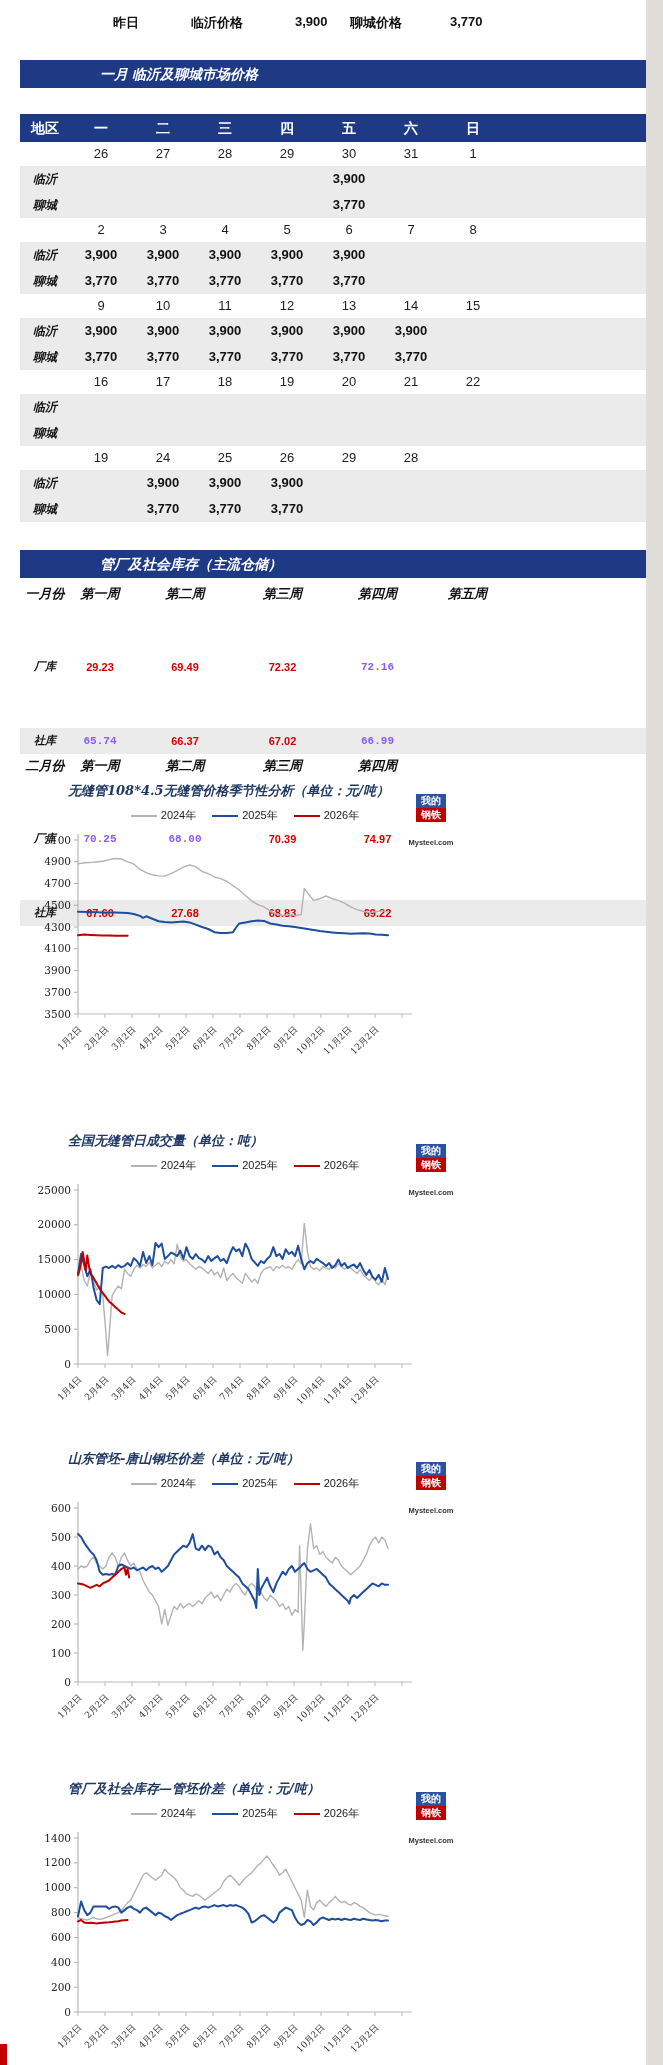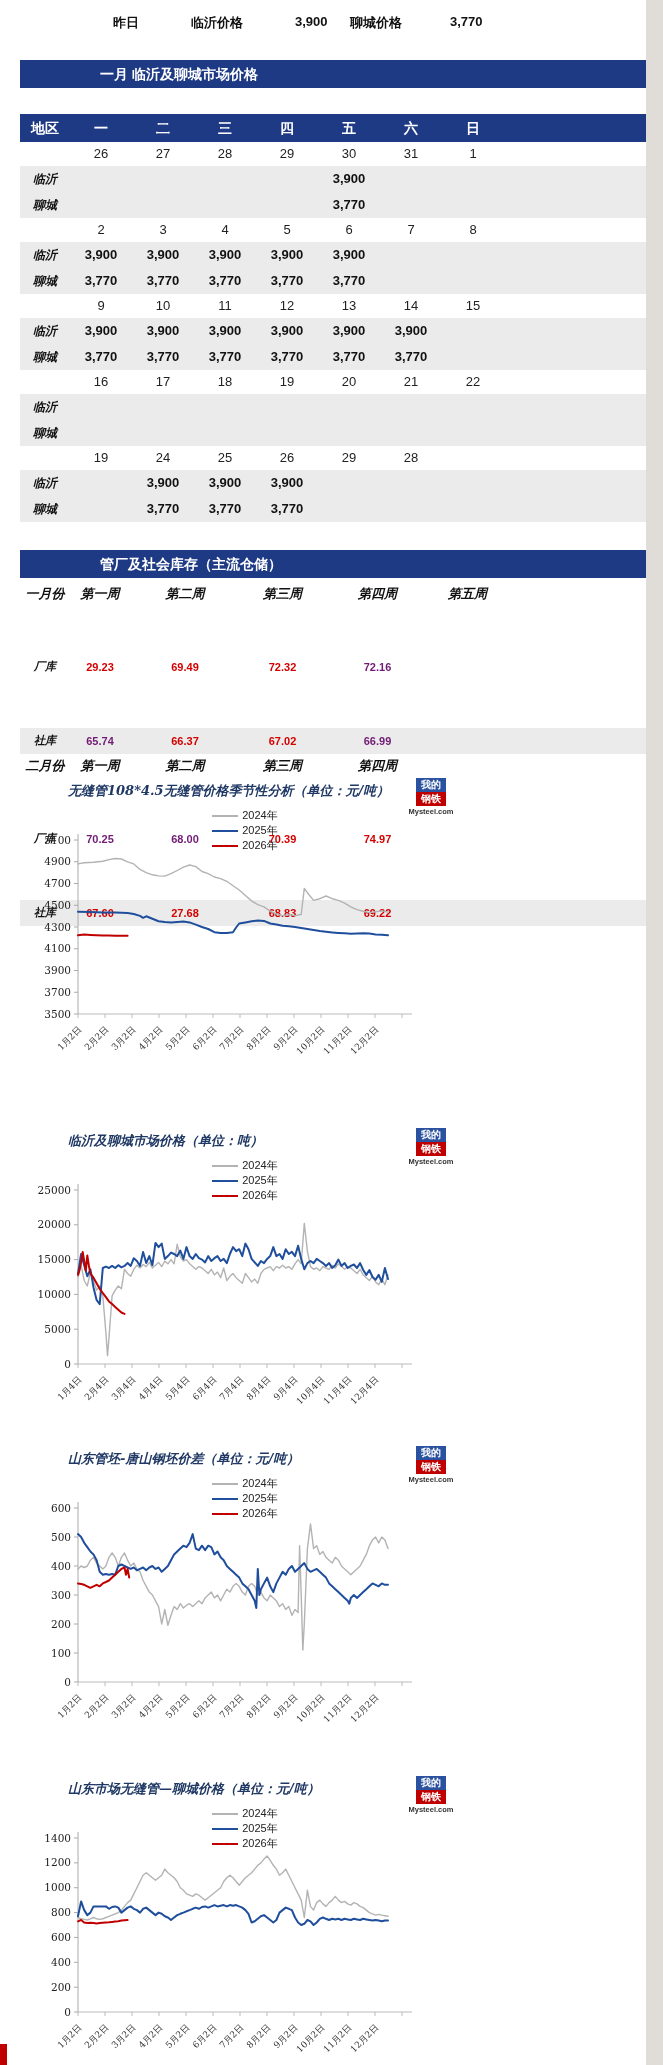--- a/index.html
+++ b/index.html
@@ -7,21 +7,21 @@
         font-family:"Liberation Sans",sans-serif;color:#111;}
   .side-strip{position:absolute;right:0;top:0;width:17px;height:2065px;background:#e0ddd8;}
   .red-mark{position:absolute;left:0;top:2044px;width:7px;height:21px;background:#c00000;}
 
   
   .yrow{position:absolute;top:14px;left:0;width:663px;height:20px;font-size:13px;font-weight:bold;}
   .yrow span{position:absolute;white-space:nowrap;margin-left:28px;}
 
   
   .bar{position:absolute;left:20px;width:626px;height:28px;background:#1e3a85;color:#fff;
-       font-weight:bold;font-size:14px;line-height:28px;padding-left:80px;box-sizing:border-box;}
+       font-weight:bold;font-size:14px;line-height:28px;padding-left:80px;box-sizing:border-box;font-style:italic;}
   .note{position:absolute;left:20px;width:622px;text-align:right;font-size:9.5px;color:#222;}
 
   
   .kai{font-family:"DejaVu Serif",serif;font-style:italic;font-weight:bold;}
 
   
   .tbl{position:absolute;left:20px;width:626px;}
   .trow{display:flex;width:626px;box-sizing:border-box;}
   .trow .lab{width:50px;text-align:center;flex:0 0 auto;}
   .trow .c{width:62px;text-align:center;flex:0 0 auto;}
@@ -31,40 +31,40 @@
   .data-row{height:26px;line-height:26px;font-size:13px;}
   .data-row .c{font-weight:bold;color:#111;}
   .data-row .lab{font-size:12px;}
 
   
   .inv-head{height:24px;line-height:24px;font-size:13px;background:#fff;}
   .inv-row{height:26px;line-height:26px;font-size:11px;background:#fff;margin-top:48px;}
   .inv-row.gray{background:#ebebeb;}
   .inv-row .v{font-weight:bold;}
   .v.red{color:#d40000;}
-  .v.green{color:#701a75;}
+  .v.green{color:#8b5cf6;font-family:Liberation Mono, monospace;}
   .icol0{width:50px;text-align:center;flex:0 0 auto;}
   .icol1{width:60px;text-align:center;flex:0 0 auto;}
   .icol2{width:110px;text-align:center;flex:0 0 auto;}
   .icol3{width:85px;text-align:center;flex:0 0 auto;}
   .icol4{width:105px;text-align:center;flex:0 0 auto;}
   .icol5{width:75px;text-align:center;flex:0 0 auto;}
 
   
   .chart{position:absolute;left:0;width:663px;height:312px;}
   .chart-title{position:absolute;left:68px;top:4px;color:#1f3864;font-size:13px;
                font-family:"DejaVu Serif",serif;font-style:italic;font-weight:bold;white-space:nowrap;}
   .legend{position:absolute;top:30px;left:60px;width:370px;display:flex;justify-content:center;
-          font-size:11px;color:#222;align-items:center;flex-direction:column;}
+          gap:16px;font-size:11px;color:#222;align-items:center;}
   .legend .li{display:flex;align-items:center;}
   .legend .sw{display:inline-block;width:26px;height:0;border-top:2px solid #000;margin-right:4px;}
   .chart svg{position:absolute;left:0;top:48px;}
   .logo{position:absolute;right:200px;top:0;width:64px;text-align:center;}
   .chart .logo{right:200px;}
-  .logo-sq{width:30px;height:28px;margin:0 auto;background:#2a52a0;color:#fff;font-size:10px;
+  .logo-sq{width:30px;height:28px;margin:16px auto;background:#2a52a0;color:#fff;font-size:10px;
            line-height:14px;font-weight:bold;position:relative;font-family:"DejaVu Sans",sans-serif;}
   .logo-sq .r{background:#c00000;}
   .logo-domain{font-size:7.5px;color:#333;margin-top:1px;font-weight:bold;white-space:nowrap;}
 </style>
 </head>
 <body>
 
 <div class="page">
   <div class="side-strip"></div>
 
@@ -376,21 +376,21 @@
         <text x="298" y="204" text-anchor="end" font-size="9" font-family="DejaVu Serif, serif" fill="#333" transform="rotate(-45 298 204)">9月2日</text>
         <text x="325" y="204" text-anchor="end" font-size="9" font-family="DejaVu Serif, serif" fill="#333" transform="rotate(-45 325 204)">10月2日</text>
         <text x="352" y="204" text-anchor="end" font-size="9" font-family="DejaVu Serif, serif" fill="#333" transform="rotate(-45 352 204)">11月2日</text>
         <text x="379" y="204" text-anchor="end" font-size="9" font-family="DejaVu Serif, serif" fill="#333" transform="rotate(-45 379 204)">12月2日</text>
         <polyline points="78.0,37.9 84.2,36.8 93.5,36.3 102.8,35.2 109.0,33.6 115.2,32.5 121.4,33.0 127.6,35.8 133.8,37.9 140.0,43.4 146.2,46.6 152.4,48.8 158.6,49.9 164.8,50.1 171.0,47.7 177.2,44.5 183.4,41.2 189.6,39.0 195.8,40.6 202.0,45.5 208.2,47.7 214.4,51.0 220.6,52.6 226.8,55.3 233.0,59.7 239.2,64.0 245.4,69.5 251.6,74.9 257.8,78.7 264.0,80.9 270.2,85.2 276.4,88.0 282.6,89.6 288.8,88.5 295.0,89.6 301.2,88.5 304.3,62.4 307.4,66.7 313.6,74.4 319.8,72.7 326.0,70.0 332.2,72.7 338.4,74.4 344.6,77.1 350.8,80.9 357.0,83.6 363.2,85.2 369.4,86.6 375.6,85.8 381.8,84.9 388.0,86.0" fill="none" stroke="#b3b3b3" stroke-width="1.4" stroke-linejoin="round" stroke-linecap="round"></polyline>
         <polyline points="78.0,85.8 90.4,86.0 102.8,86.4 115.2,86.6 127.6,87.1 133.8,88.0 140.0,89.9 143.1,91.8 146.2,90.3 152.4,92.8 158.6,95.3 164.8,96.1 171.0,96.6 177.2,96.0 183.4,95.6 189.6,96.4 195.8,98.6 202.0,101.0 208.2,103.0 214.4,106.2 220.6,106.9 226.8,106.9 233.0,106.2 236.1,101.5 239.2,97.5 245.4,96.4 251.6,95.3 257.8,94.5 264.0,94.9 270.2,97.5 276.4,98.6 282.6,99.7 288.8,100.3 295.0,101.0 301.2,101.9 307.4,103.0 313.6,104.0 319.8,105.1 326.0,105.8 332.2,106.4 338.4,106.9 344.6,107.3 350.8,107.7 357.0,107.5 363.2,107.3 369.4,107.5 375.6,108.4 381.8,108.8 388.0,109.3" fill="none" stroke="#1f4e9c" stroke-width="2" stroke-linejoin="round" stroke-linecap="round"></polyline>
         <polyline points="78.0,109.3 84.2,108.6 90.4,109.0 96.6,109.3 102.8,109.5 109.0,109.5 115.2,109.7 121.4,109.7 127.6,109.8" fill="none" stroke="#c00000" stroke-width="2" stroke-linejoin="round" stroke-linecap="round"></polyline>
       </svg>
     </div>
   <div class="chart" id="chart1" style="top:1128px">
-      <div class="chart-title">临沂及聊城市场价格（单位：吨）</div>
+      <div class="chart-title">全国无缝管日成交量（单位：吨）</div>
       <div class="logo">
         <div class="logo-sq">
           <div>我的</div>
           <div class="r">钢铁</div>
         </div>
         <div class="logo-domain">Mysteel.com</div>
       </div>
       <div class="legend">
         <div class="li">
           <span class="sw" style="border-top-color: rgb(179, 179, 179);"></span>
@@ -514,21 +514,21 @@
         <text x="298" y="204" text-anchor="end" font-size="9" font-family="DejaVu Serif, serif" fill="#333" transform="rotate(-45 298 204)">9月2日</text>
         <text x="325" y="204" text-anchor="end" font-size="9" font-family="DejaVu Serif, serif" fill="#333" transform="rotate(-45 325 204)">10月2日</text>
         <text x="352" y="204" text-anchor="end" font-size="9" font-family="DejaVu Serif, serif" fill="#333" transform="rotate(-45 352 204)">11月2日</text>
         <text x="379" y="204" text-anchor="end" font-size="9" font-family="DejaVu Serif, serif" fill="#333" transform="rotate(-45 379 204)">12月2日</text>
         <polyline points="78.0,74.9 81.1,72.0 84.2,73.5 87.3,72.0 90.4,66.2 93.5,63.3 96.6,69.1 99.7,72.0 102.8,74.9 105.9,72.0 109.0,63.3 112.1,58.9 115.2,63.3 118.3,72.0 121.4,63.3 124.5,58.9 127.6,66.2 130.7,72.0 133.8,69.1 136.9,74.9 140.0,77.8 143.1,86.5 146.2,92.3 149.3,98.1 152.4,101.0 155.5,106.8 158.6,112.6 161.7,130.0 164.8,115.5 167.9,131.4 171.0,121.3 174.1,112.6 177.2,115.5 180.3,109.7 183.4,114.0 186.5,111.2 189.6,109.7 192.7,112.6 195.8,109.7 198.9,106.8 202.0,109.7 205.1,103.9 208.2,101.0 211.3,98.1 214.4,103.9 217.5,101.0 220.6,106.8 223.7,101.0 226.8,95.2 229.9,98.1 233.0,92.3 236.1,89.4 239.2,92.3 242.3,98.1 245.4,101.0 248.5,92.3 251.6,89.4 254.7,92.3 257.8,101.0 260.9,98.1 264.0,103.9 267.1,106.8 270.2,101.0 273.3,103.9 276.4,106.8 279.5,112.6 282.6,109.7 285.7,115.5 288.8,112.6 291.9,121.3 295.0,115.5 298.1,118.4 299.6,51.7 301.2,101.0 302.8,156.1 304.3,130.0 307.4,54.6 310.5,29.9 313.6,54.6 316.7,51.7 319.8,60.4 322.9,57.5 326.0,63.3 329.1,66.2 332.2,69.1 335.3,63.3 338.4,66.2 341.5,72.0 344.6,74.9 347.7,77.8 350.8,80.7 353.9,77.8 357.0,74.9 360.1,72.0 363.2,66.2 366.3,60.4 369.4,51.7 372.5,45.9 375.6,43.0 378.7,48.8 381.8,43.0 384.9,45.9 388.0,54.6" fill="none" stroke="#b3b3b3" stroke-width="1.4" stroke-linejoin="round" stroke-linecap="round"></polyline>
         <polyline points="78.0,40.1 81.1,43.0 84.2,48.8 87.3,53.2 90.4,57.5 93.5,60.4 96.6,66.2 99.7,77.8 102.8,80.7 105.9,80.1 109.0,80.7 112.1,80.1 115.2,80.7 118.3,72.0 121.4,70.5 124.5,72.0 127.6,73.5 130.7,74.9 133.8,73.5 136.9,76.3 140.0,74.9 143.1,73.5 146.2,76.3 149.3,73.5 152.4,72.0 155.5,74.9 158.6,73.5 161.7,77.8 164.8,74.9 167.9,72.0 171.0,66.2 174.1,60.4 177.2,57.5 180.3,54.6 183.4,51.7 186.5,53.2 189.6,48.8 192.7,40.1 195.8,54.6 198.9,56.1 202.0,51.7 205.1,56.1 208.2,51.7 211.3,53.2 214.4,60.4 217.5,57.5 220.6,63.3 223.7,66.2 226.8,72.0 229.9,74.9 233.0,77.8 236.1,80.7 239.2,83.6 242.3,89.4 245.4,92.3 248.5,95.2 251.6,101.0 254.7,106.8 256.3,114.0 257.8,74.9 259.4,101.0 260.9,95.2 264.0,89.4 267.1,83.6 270.2,92.3 273.3,98.1 276.4,89.4 279.5,83.6 282.6,77.8 285.7,80.7 288.8,74.9 291.9,72.0 295.0,77.8 298.1,74.9 301.2,72.0 304.3,69.1 307.4,74.9 310.5,77.8 313.6,76.3 316.7,74.9 319.8,77.8 322.9,80.7 326.0,83.6 329.1,89.4 332.2,92.3 335.3,95.2 338.4,98.1 341.5,101.0 344.6,103.9 347.7,106.8 349.3,109.7 350.8,103.9 353.9,101.0 357.0,103.9 360.1,101.0 363.2,98.1 366.3,95.2 369.4,92.3 372.5,89.4 375.6,90.8 378.7,92.3 381.8,89.4 384.9,90.8 388.0,90.8" fill="none" stroke="#1f4e9c" stroke-width="2" stroke-linejoin="round" stroke-linecap="round"></polyline>
         <polyline points="78.0,89.4 81.1,90.0 84.2,90.8 87.3,92.3 90.4,93.8 93.5,92.3 96.6,90.8 99.7,92.3 102.8,89.4 105.9,88.0 109.0,86.5 112.1,83.6 115.2,80.7 118.3,77.8 121.4,74.9 124.5,73.5 126.0,80.7 127.6,74.9 129.2,83.6" fill="none" stroke="#c00000" stroke-width="2" stroke-linejoin="round" stroke-linecap="round"></polyline>
       </svg>
     </div>
   <div class="chart" id="chart3" style="top:1776px">
-      <div class="chart-title">山东市场无缝管—聊城价格（单位：元/吨）</div>
+      <div class="chart-title">管厂及社会库存—管坯价差（单位：元/吨）</div>
       <div class="logo">
         <div class="logo-sq">
           <div>我的</div>
           <div class="r">钢铁</div>
         </div>
         <div class="logo-domain">Mysteel.com</div>
       </div>
       <div class="legend">
         <div class="li">
           <span class="sw" style="border-top-color: rgb(179, 179, 179);"></span>

